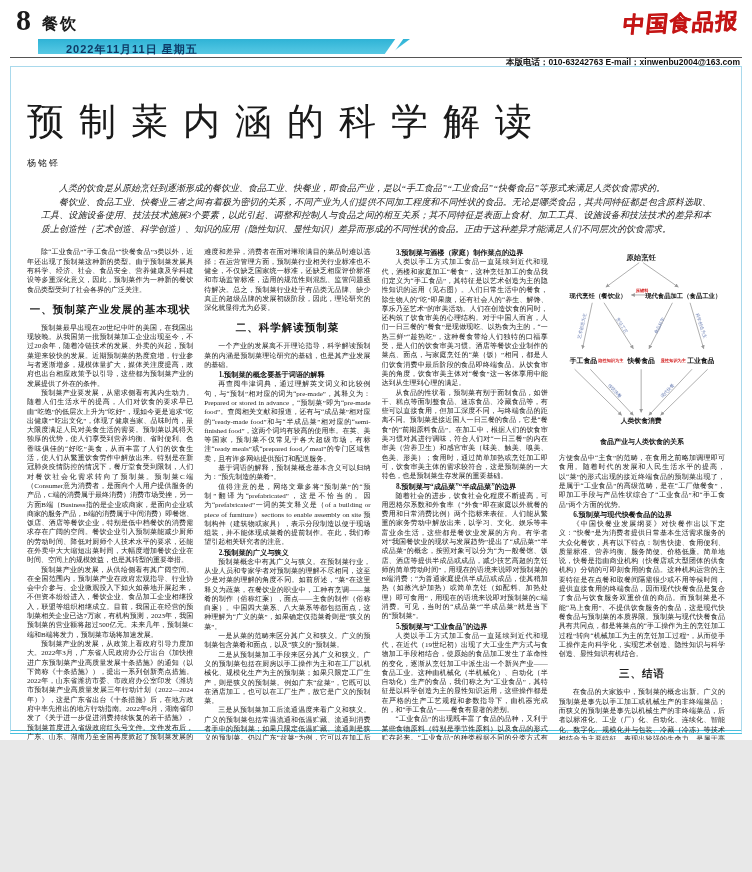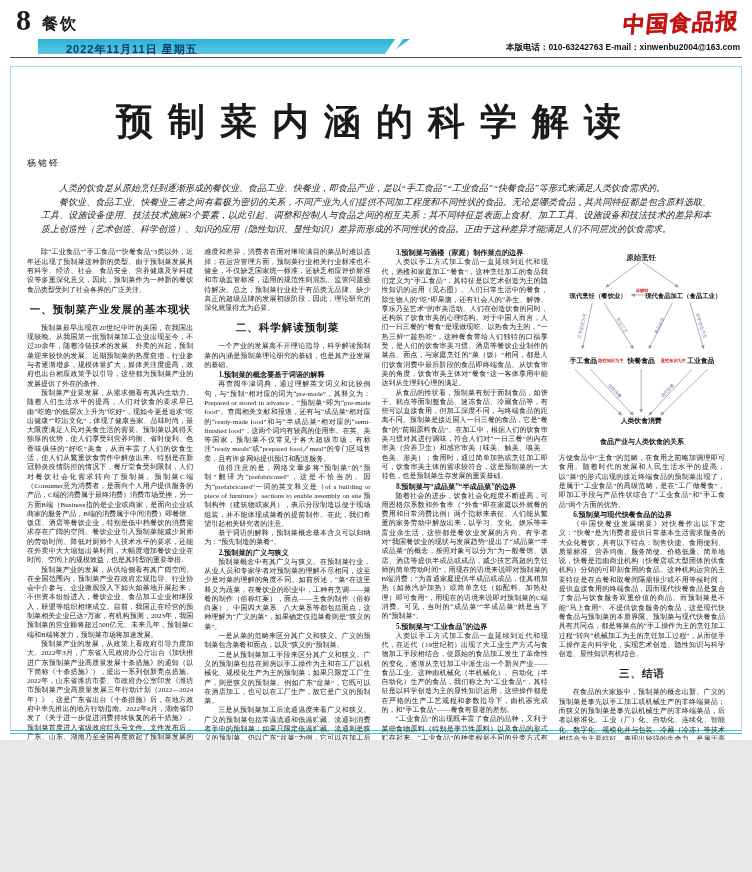--- a/index.html
+++ b/index.html
@@ -30,32 +30,32 @@
   .ribbon {
     position:absolute; left: 38px; top: 0; width: 372px; height: 15px;
     background: linear-gradient(180deg,#2fb3d6 0%, #57c9e4 100%);
     clip-path: polygon(0 0, 100% 0, calc(100% - 20px) 100%, 0 100%);
   }
   .ribbon-slash {
     position:absolute; left: 390px; top: 0; width: 8px; height: 15px;
     background:#ffffff; transform: skewX(-35deg);
   }
   .date-text { position:absolute; left: 66px; top: 3px; font-size: 11px; font-weight: bold; color:#0d3a66; letter-spacing: 1px; font-family:"Liberation Sans",sans-serif; }
-  .contact { position:absolute; right: 12px; top: 3px; font-size: 8.5px; font-weight: bold; color:#111; font-family:"Liberation Sans",sans-serif; }
+  .contact { position:absolute; right: 12px; top: 18px; font-size: 8.5px; font-weight: bold; color:#111; font-family:"Liberation Sans",sans-serif; }
   .head-rule { border-bottom: 1.5px solid #555; margin: 2px 10px 0 10px; }
   
   .frame {
     position:absolute; left: 10px; right: 10px; top: 66px; bottom: 6px;
     border: 1.5px solid #a9d9ec;
     border-bottom: 4px double #49c0de;
     padding: 16px 16px 8px 16px;
     background:#fff;
   }
   .headline {
-    text-align:center; font-size: 37px; font-weight: bold;
+    text-align:left; font-size: 37px; font-weight: normal;
     letter-spacing: 15px; margin: 14px 0 10px 0; white-space: nowrap;
   }
   .byline { text-align:left; font-size: 9px; margin-bottom: 12px; letter-spacing: 2px; }
   .intro { margin: 0 14px 12px 14px; }
   .intro p {
     font-style: italic; font-size: 9px; line-height: 13.6px;
     text-align: justify; text-indent: 2em; color:#222;
     font-family: "Liberation Serif", serif;
   }
   
@@ -111,22 +111,22 @@
             <div class="para">在预制菜发展的同时，还要看到预制菜在发展过程中存在的问题。在产品设计生产方面：产品相对单一、工艺相对简单、自动化程度偏低；在仓储物流方面：生产基地单一、下游客户较为零散；在食品安全方面：生产不规范、产品品质参差、包装材料不安全、卫生不达标；在消费者方面，消费者对预制菜的认可度和接受度还不高，甚至对预制菜的口感、卫生等提出疑问，口味复原存在</div>
           </div>
         </div>
       <div class="col">
           <div>
             <div class="para noindent">难度和差异，消费者在面对琳琅满目的菜品时难以选择；在运营管理方面，预制菜行业相关行业标准也不健全，不仅缺乏国家统一标准，还缺乏相应评价标准和市场监管标准，适用的规范性则混乱、监管问题亟待解决。总之，预制菜行业处于有品类无品牌、缺少真正的超级品牌的发展初级阶段，因此，理论研究的深化就显得尤为必要。</div>
             <div class="h-major">二、科学解读预制菜</div>
             <div class="para">一个产业的发展离不开理论指导，科学解读预制菜的内涵是预制菜理论研究的基础，也是其产业发展的基础。</div>
             <div class="h-sub">1.预制菜的概念要基于词语的解释</div>
             <div class="para">再查阅牛津词典，通过理解英文词义和比较例句，与“预制”相对应的词为“pre-made”，其释义为：Prepared or stored in advance，“预制菜”即为“pre-made food”。查阅相关文献和报道，还有与“成品菜”相对应的“ready-made food”和与“半成品菜”相对应的“semi-finished food”，这两个词均有较高的使用率。在英、美等国家，预制菜不仅常见于各大超级市场，有标注“ready meals”或“prepared food／meal”的专门区域售卖，且有许多网站提供预订和配送服务。</div>
+            <div class="para">基于词语的解释，预制菜概念基本含义可以归纳为：“预先制造的菜肴”。</div>
             <div class="para">值得注意的是，网络文章多将“预制菜”的“预制”翻译为“prefabricated”，这是不恰当的。因为“prefabricated”一词的英文释义是（of a building or piece of furniture）sections to enable assembly on site 预制构件（建筑物或家具），表示分段制造以便于现场组装，并不能体现成菜肴的提前制作。在此，我们希望引起相关研究者的注意。</div>
-            <div class="para">基于词语的解释，预制菜概念基本含义可以归纳为：“预先制造的菜肴”。</div>
             <div class="h-sub">2.预制菜的广义与狭义</div>
             <div class="para">预制菜概念中有其广义与狭义。在预制菜行业，从业人员和专家学者对预制菜的理解不尽相同，这至少是对菜的理解的角度不同。如前所述，“菜”在这里释义为蔬菜，在餐饮业的职业中，工种有烹调——菜肴的制作（俗称红案），面点——主食的制作（俗称白案）。中国四大菜系、八大菜系等都包括面点，这种理解为“广义的菜”，如果确定仅指菜肴则是“狭义的菜”。</div>
             <div class="para">一是从菜的范畴来区分其广义和狭义。广义的预制菜包含菜肴和面点，以及“狭义的”预制菜。</div>
             <div class="para">二是从预制菜加工手段来区分其广义和狭义。广义的预制菜包括在厨房以手工操作为主和在工厂以机械化、规模化生产为主的预制菜；如果只限定工厂生产，则是狭义的预制菜。例如广东“盆菜”，它既可以在酒店加工，也可以在工厂生产，故它是广义的预制菜。</div>
             <div class="para">三是从预制菜加工后流通温度来看广义和狭义。广义的预制菜包括常温流通和低温贮藏、流通到消费者手中的预制菜；如果只限定低温贮藏、流通则是狭义的预制菜。仍以广东“盆菜”为例，它可以在加工后常温流通，也可以在加工后低温流通；广东早茶面点加工、流通、消费亦然。</div>
             <div class="para">综上，可以得出结论：预制菜是在厨房或工厂完成原材料切配、加热、调味等工序制成，以成品或半成品的形态呈现，在常温或低温条件下贮藏、流通到消费者的手中，经过简单加热或烹饪处理后即可食用的菜肴和面点。</div>
           </div>
         </div>
       <div class="col">
           <div>

